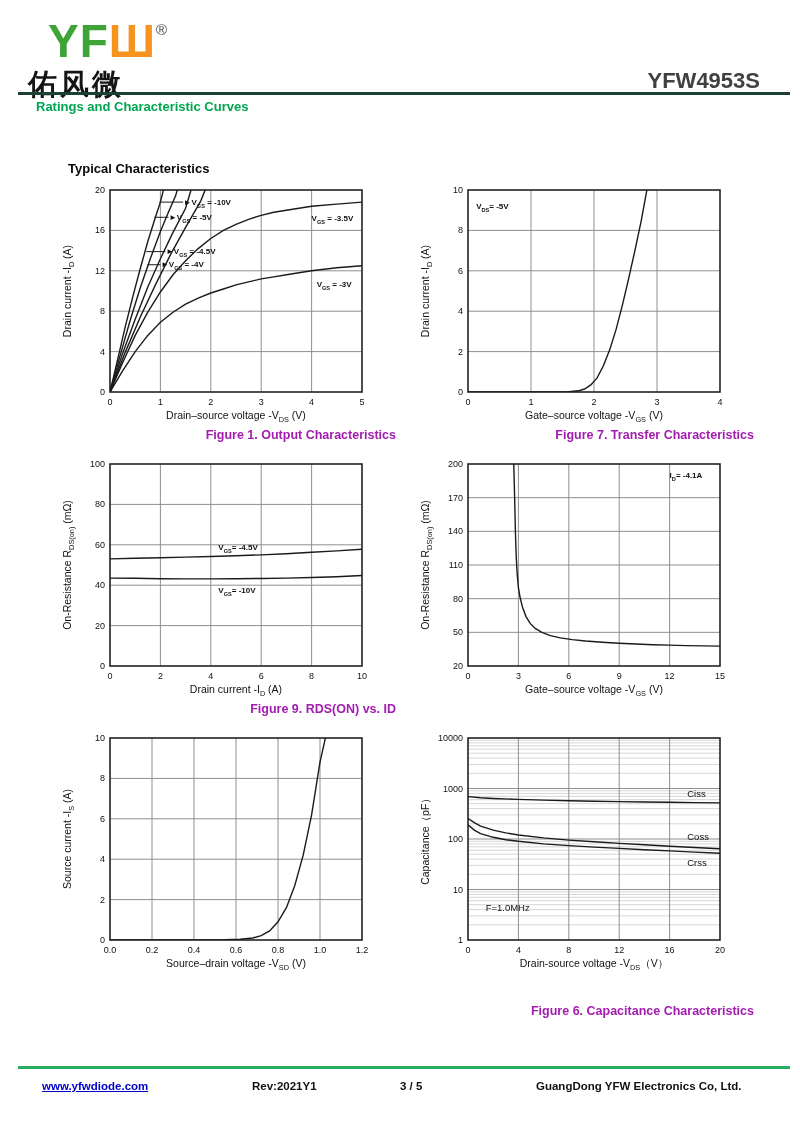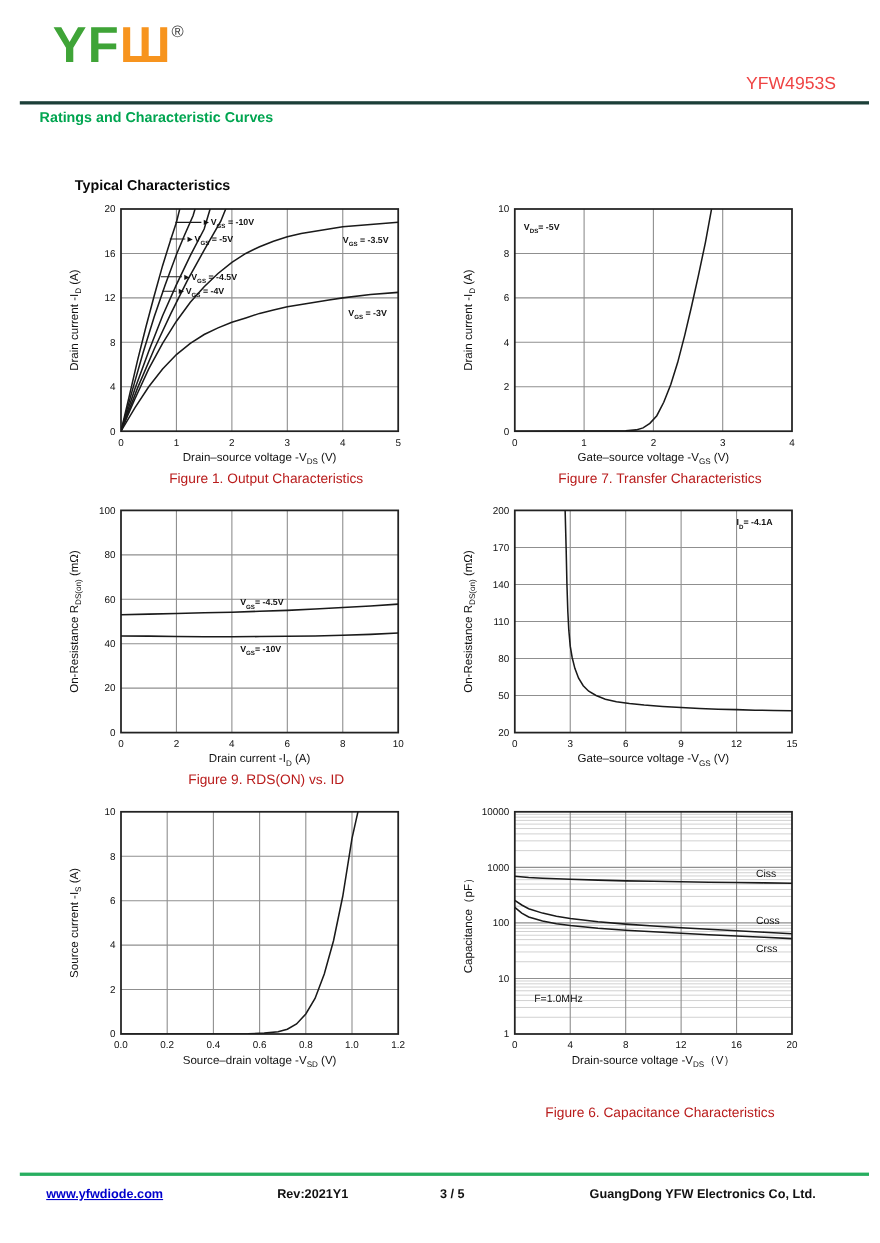--- a/index.html
+++ b/index.html
@@ -9,45 +9,46 @@
     font-family:"Liberation Sans", sans-serif; color:#111;
   }
   
   .header { position:absolute; top:0; left:0; width:800px; }
   .logo { position:absolute; top:8px; left:28px; }
   .logo-row { font-weight:bold; font-size:46px; line-height:44px; letter-spacing:1px; }
   .logo-green { color:#3FA437;margin-left:20px; }
   .logo-orange { color:#F7941E; }
   .logo-reg { font-size:15px; color:#444; vertical-align:22px; font-weight:normal; }
   .logo-cn { font-weight:bold; font-size:29px; color:#141414; letter-spacing:3px; margin-top:2px; }
-  .product-no { position:absolute; top:68px; right:40px; font-weight:normal; font-size:16px; color:#ef4444; }
+  .product-no { position:absolute; top:68px; right:40px; font-weight:bold; font-size:22px; color:#404040; }
   .header-rule { position:absolute; top:92px; left:18px; width:772px; height:3px; background:#1C3F38; }
   .section-bar { position:absolute; top:99px; left:36px; font-weight:bold; font-size:13px; color:#00A550; }
   
   .typical-title { position:absolute; top:161px; left:68px; font-weight:bold; font-size:13px; color:#0a0a0a; }
   .charts { position:absolute; top:181px; left:60px; display:grid; grid-template-columns:340px 340px; column-gap:18px; }
   .figure-block { width:340px; }
   .chart { width:340px; height:244px; }
   .chart svg { font-family:"Liberation Sans", sans-serif; }
-  .caption { width:336px; padding-left:28px; text-align:center; font-weight:normal; font-size:12.5px; color:#b91c1c; margin-top:3px; margin-bottom:13px; }
+  .caption { width:336px; padding-left:28px; text-align:right; font-weight:bold; font-size:12.5px; color:#a21caf; margin-top:3px; margin-bottom:13px; }
   .caption.gap { margin-top:31px; }
   
   .footer-rule { position:absolute; top:1066px; left:18px; width:772px; height:3px; background:#27AE60; }
   .footer-row { position:absolute; top:1080px; left:0; width:800px; font-size:11.5px; font-weight:bold; }
   .footer-link { position:absolute; left:42px; top:0; color:#0000CC; }
   .footer-rev { position:absolute; left:252px; top:0; color:#111; }
   .footer-page { position:absolute; left:400px; top:0; color:#111; }
   .footer-company { position:absolute; left:536px; top:0; color:#111; }
 </style>
 </head>
 <body>
 
 <div class="header">
   <div class="logo">
     <div class="logo-row"><span class="logo-green">YF</span><span class="logo-orange">Ш</span><span class="logo-reg">®</span></div>
+    <div class="logo-cn">佑风微</div>
   </div>
   <div class="product-no">YFW4953S</div>
   <div class="header-rule"></div>
   <div class="section-bar">Ratings and Characteristic Curves</div>
 </div>
 
 <div class="typical-title">Typical Characteristics</div>
 
 <div class="charts">
   <div class="figure-block">

